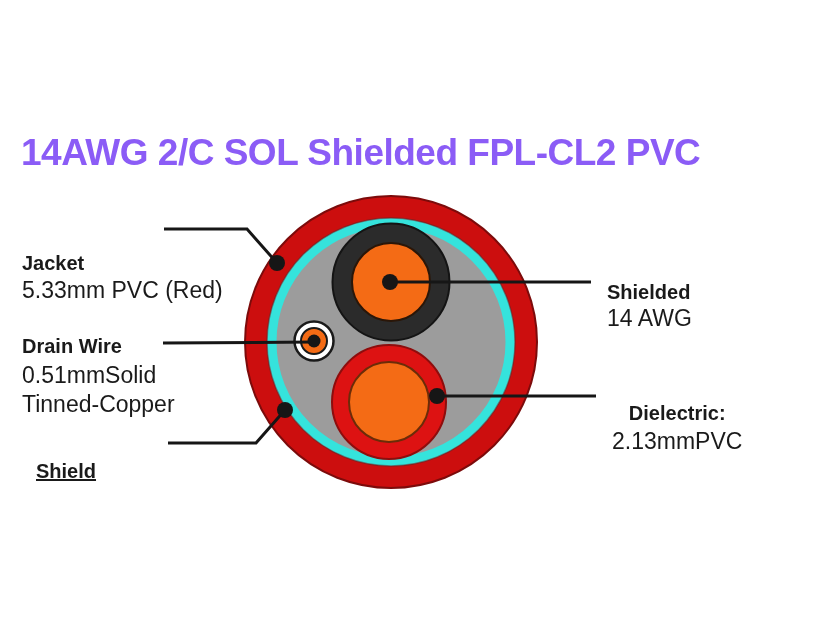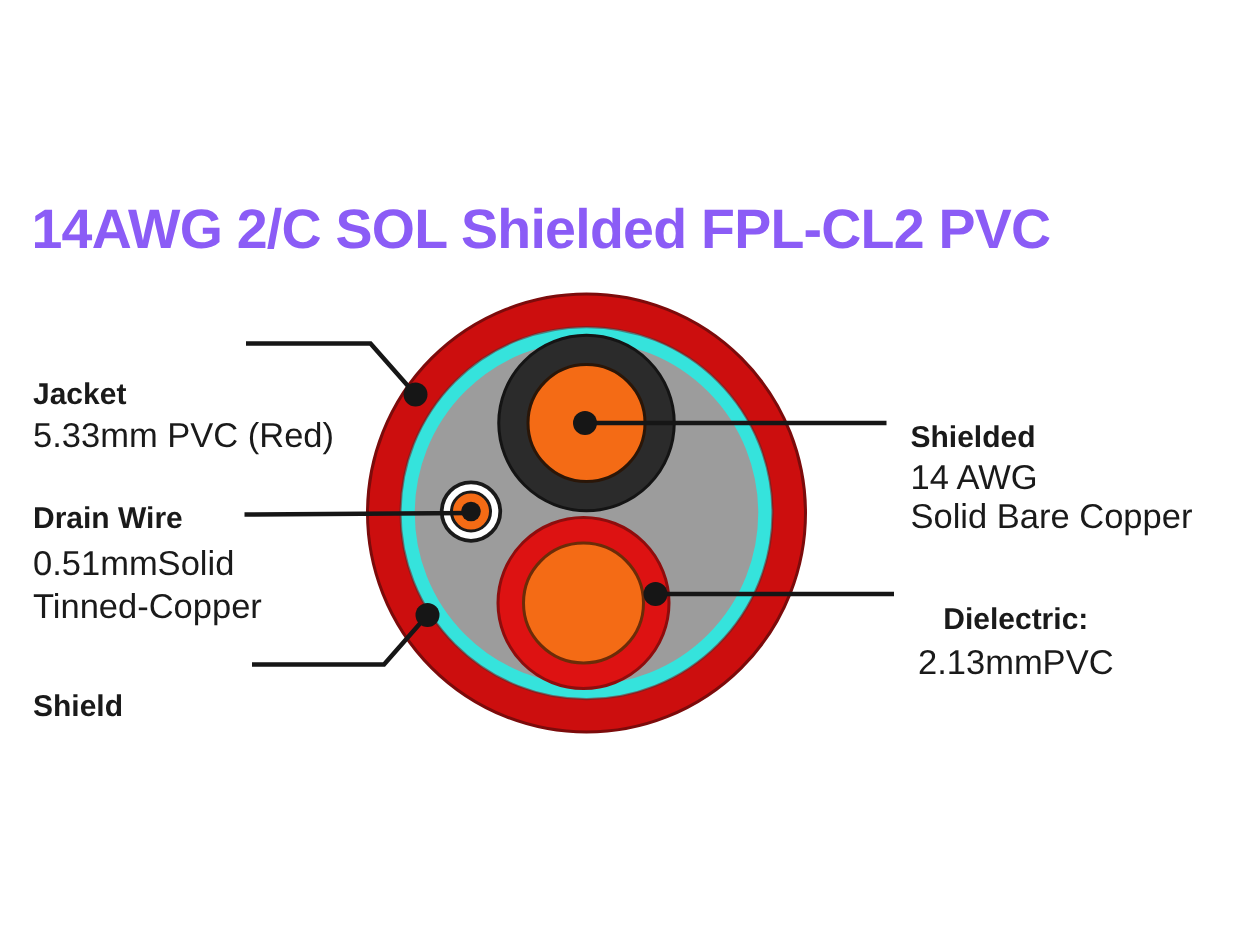--- a/index.html
+++ b/index.html
@@ -12,21 +12,21 @@
   .title{
     position:absolute;left:21px;top:131px;width:790px;
     font-size:37px;line-height:44px;font-weight:700;color:#8b5cf6;
     letter-spacing:-0.5px;white-space:nowrap;
   }
   .callout{position:absolute;white-space:nowrap;}
   .callout .head{font-weight:700;font-size:20px;margin-top:28px;}
   .callout .line{font-weight:400;font-size:23px;}
   .co-jacket{left:22px;top:222px;line-height:27px;}
   .co-drain{left:22px;top:304px;line-height:29px;}
-  .co-shield{left:22px;top:429px;line-height:28px;}
+  .co-shield{left:36px;top:429px;line-height:28px;text-decoration:underline;}
   .co-conductor{left:607px;top:251px;line-height:26px;}
   .co-dielectric{left:612px;top:371px;line-height:28px;text-align:center;}
   svg.diagram{position:absolute;left:0;top:0;width:840px;height:630px;}
 </style>
 </head>
 <body>
 
 <div class="stage">
 
   <div class="title">14AWG 2/C SOL Shielded FPL-CL2 PVC</div>
@@ -76,21 +76,20 @@
     <div class="line">Tinned-Copper</div>
   </div>
 
   <div class="callout co-shield">
     <div class="head">Shield</div>
   </div>
 
   <div class="callout co-conductor">
     <div class="head">Shielded</div>
     <div class="line">14 AWG</div>
-    <div class="line">Solid Bare Copper</div>
   </div>
 
   <div class="callout co-dielectric">
     <div class="head">Dielectric:</div>
     <div class="line">2.13mmPVC</div>
   </div>
 
 </div>
 
 </body></html>

